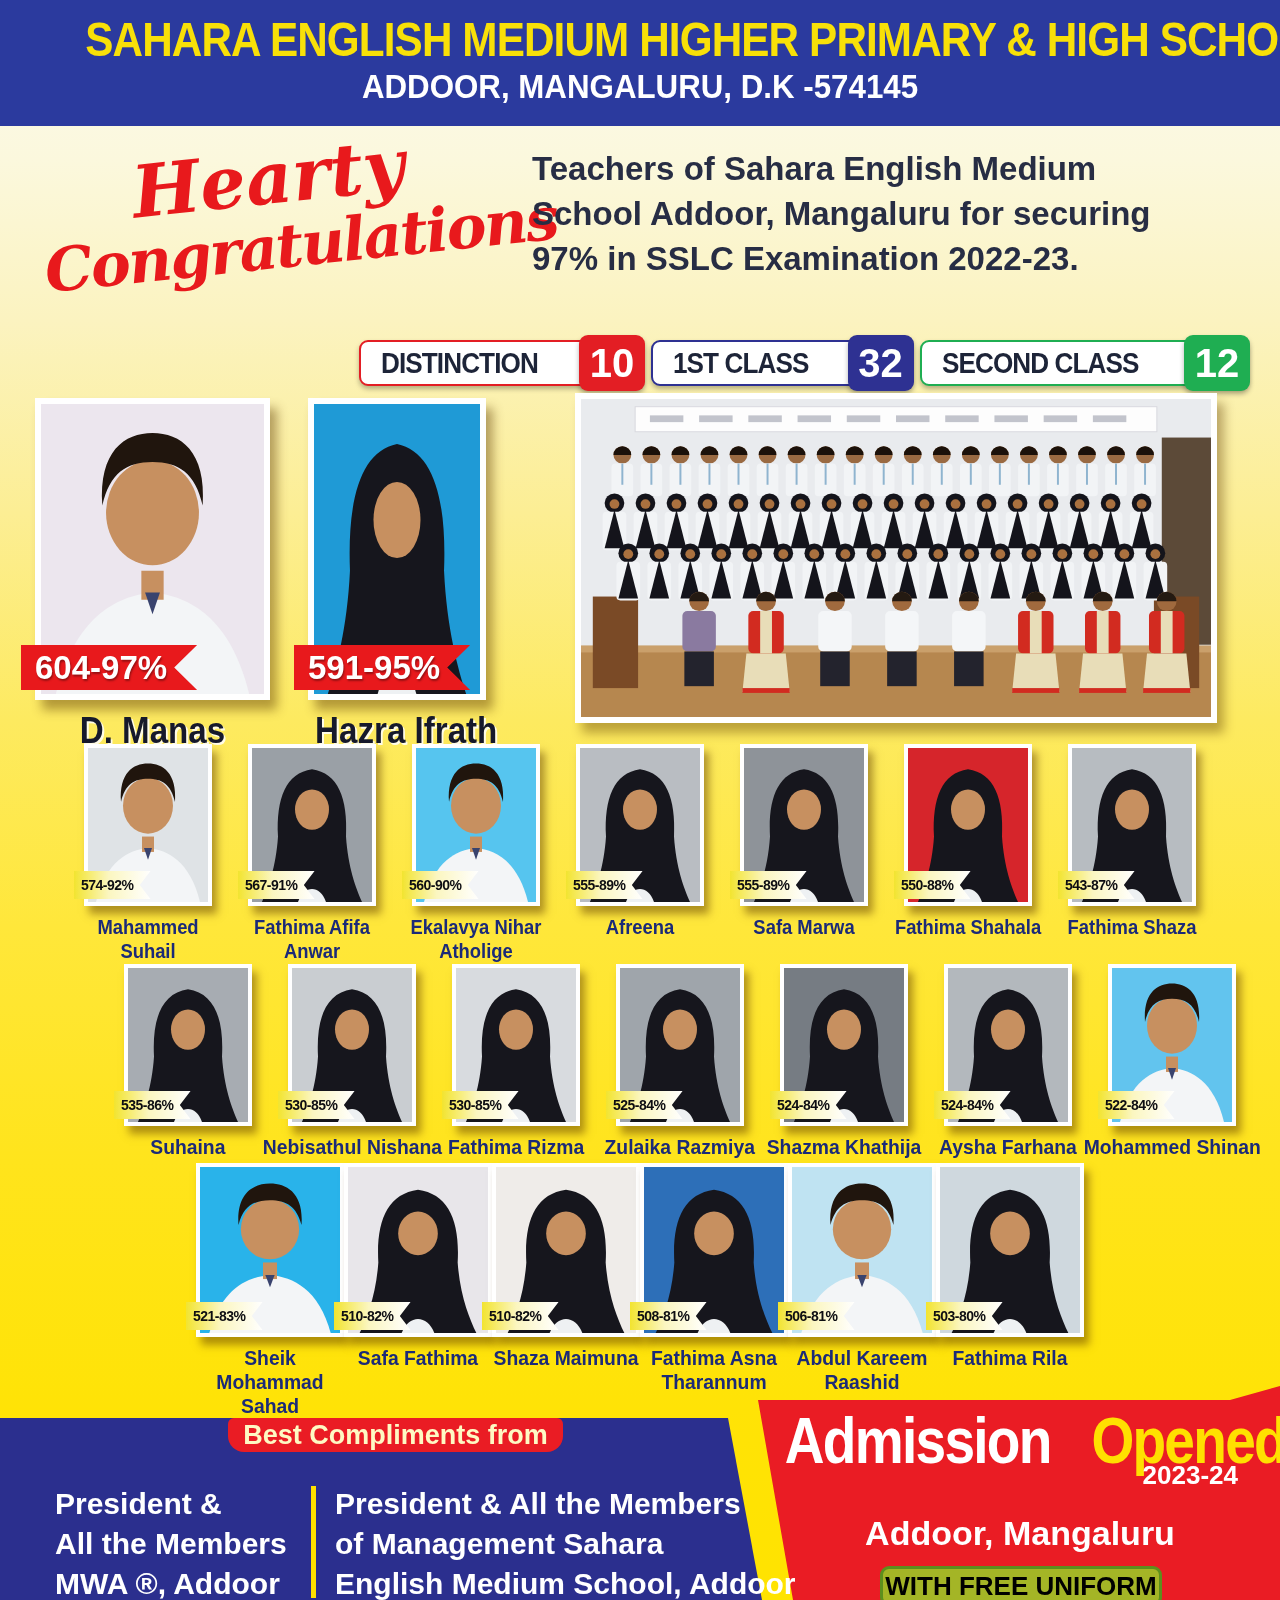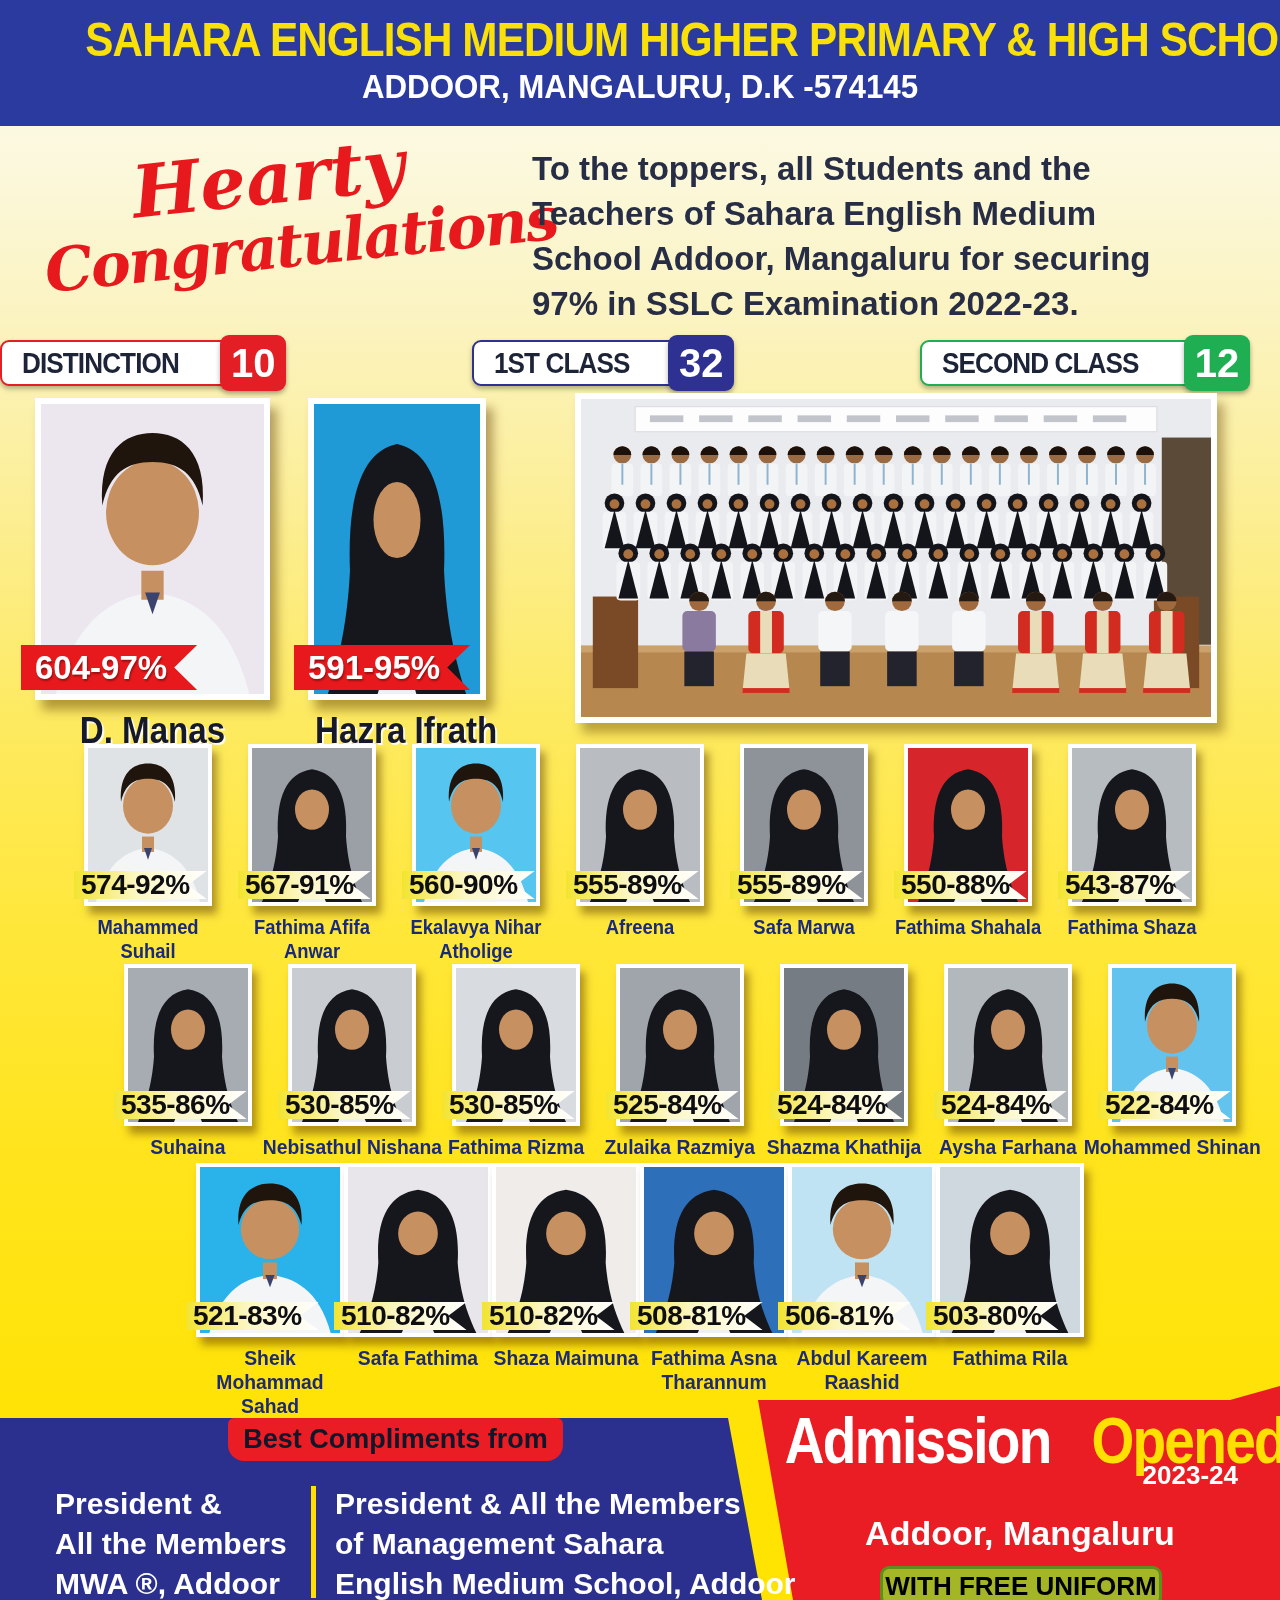--- a/index.html
+++ b/index.html
@@ -16,21 +16,21 @@
     transform:scaleX(.92);transform-origin:center;white-space:nowrap;}
   
   .hearty{position:absolute;left:40px;top:142px;width:470px;color:#e8191c;
     font-family:"DejaVu Serif",serif;font-style:italic;font-weight:700;transform:rotate(-6deg);}
   .hearty .l1{font-size:72px;line-height:72px;margin-left:95px;}
   .hearty .l2{font-size:60px;line-height:66px;letter-spacing:-2px;}
   .congrats-msg{position:absolute;left:532px;top:146px;width:680px;font-size:33px;font-weight:700;
     color:#272d44;line-height:45px;}
   .congrats-msg .ln4{font-weight:800;}
   
-  .badges{position:absolute;top:340px;left:0;width:1248px;display:flex;justify-content:space-between;gap:8px;}
+  .badges{position:absolute;top:340px;left:0;width:1248px;display:flex;justify-content:flex-end;gap:8px;}
   .badge{position:relative;height:42px;border:2px solid var(--bc,#e31e24);border-radius:9px;background:#fff;
     display:flex;align-items:center;padding:0 86px 0 20px;box-shadow:0 3px 5px rgba(0,0,0,.28);}
   .badge-label{font-size:29px;font-weight:800;color:#1d2438;letter-spacing:-1px;white-space:nowrap;
     transform:scaleX(.9);transform-origin:left center;}
   .badge-count{position:absolute;right:-4px;top:-7px;height:56px;width:66px;border-radius:9px;background:var(--bc,#e31e24);
     color:#fff;font-size:40px;font-weight:800;display:flex;align-items:center;justify-content:center;
     box-shadow:0 3px 5px rgba(0,0,0,.3);}
   
   .topper{position:absolute;top:398px;}
   .t0{left:35px;width:235px;}
@@ -54,35 +54,35 @@
   .srow.r2{top:1163px;}
   .student-card{display:flex;flex-direction:column;align-items:center;width:128px;}
   .r2 .student-card{width:148px;}
   .sphoto{position:relative;width:100%;height:162px;background:#fff;padding:4px;box-sizing:border-box;
     box-shadow:5px 8px 8px rgba(95,60,0,.5);}
   .r2 .sphoto{height:174px;}
   .sphoto .avatar{position:absolute;inset:4px;}
   .sphoto .avatar svg{width:100%;height:100%;display:block;}
   .ribbon-y{position:absolute;left:-10px;bottom:7px;height:28px;line-height:28px;color:#0d0d12;
     background:linear-gradient(90deg,#f2e430 0%,#fbf6c0 45%,#ffffff 100%);
-    font-size:28px;font-weight:800;padding:0 17px 0 7px;letter-spacing:-.5px;white-space:nowrap;
+    font-size:14px;font-weight:800;padding:0 17px 0 7px;letter-spacing:-.5px;white-space:nowrap;
     clip-path:polygon(0 0,100% 0,86% 50%,100% 100%,0 100%);filter:drop-shadow(2px 3px 2px rgba(0,0,0,.4));}
   .sname{margin-top:9px;text-align:center;font-size:21px;font-weight:800;color:#1b2a78;line-height:24px;
     width:156px;transform:scaleX(.92);transform-origin:center;}
   .r0 .sname{font-size:20px;width:164px;}
   .r1 .sname{white-space:nowrap;width:max-content;}
   .r2 .sname{width:168px;}
   
   .footer{position:absolute;top:1380px;left:0;width:1280px;height:220px;}
   .blue-panel{position:absolute;inset:0;background:#2b2f8e;
     clip-path:polygon(0 38px,728px 38px,762px 220px,0 220px);}
   .red-panel{position:absolute;inset:0;background:#ea1c24;
     clip-path:polygon(758px 20px,1230px 20px,1280px 6px,1280px 220px,793px 220px);}
-  .compliments{position:absolute;left:228px;top:38px;width:335px;height:43px;background:#ea1c24;
-    border-radius:6px 6px 16px 16px;color:#0f172a;font-size:27px;font-weight:800;
+  .compliments{position:absolute;left:228px;top:38px;width:335px;height:34px;background:#ea1c24;
+    border-radius:6px 6px 16px 16px;color:#fef9c3;font-size:27px;font-weight:800;
     display:flex;align-items:center;justify-content:center;white-space:nowrap;}
   .col-left{position:absolute;left:55px;top:104px;color:#fff;font-size:30px;font-weight:800;line-height:40px;}
   .vdivider{position:absolute;left:311px;top:106px;width:5px;height:112px;background:#ffe000;}
   .col-right{position:absolute;left:335px;top:104px;color:#fff;font-size:30px;font-weight:800;line-height:40px;}
   .adm-title{position:absolute;left:790px;top:8px;width:490px;display:flex;justify-content:center;margin-top:20px;}
   .adm-title .inner{font-size:64px;font-weight:800;letter-spacing:-2px;white-space:nowrap;
     transform:scaleX(.86);transform-origin:center;line-height:66px;}
   .adm-title .w{color:#ffffff;}
   .adm-title .y{color:#ffe000;}
   .adm-year{position:absolute;right:42px;top:80px;color:#fff;font-size:26px;font-weight:700;}
@@ -103,21 +103,20 @@
     <span class="school-name">SAHARA ENGLISH MEDIUM HIGHER PRIMARY &amp; HIGH SCHOOL</span>
     <span class="school-address">ADDOOR, MANGALURU, D.K -574145</span>
   </header>
 
   <div class="hearty">
     <div class="l1">Hearty</div>
     <div class="l2">Congratulations</div>
   </div>
 
   <div class="congrats-msg">
-    <div class="ln1">To the toppers, all Students and the</div>
     <div class="ln2">Teachers of Sahara English Medium</div>
     <div class="ln3">School Addoor, Mangaluru for securing</div>
     <div class="ln4">97% in SSLC Examination 2022-23.</div>
   </div>
 
   <div class="badges">
     <div class="badge" style="--bc: #e31e24;">
       <span class="badge-label">DISTINCTION</span>
       <span class="badge-count">10</span>
     </div>

